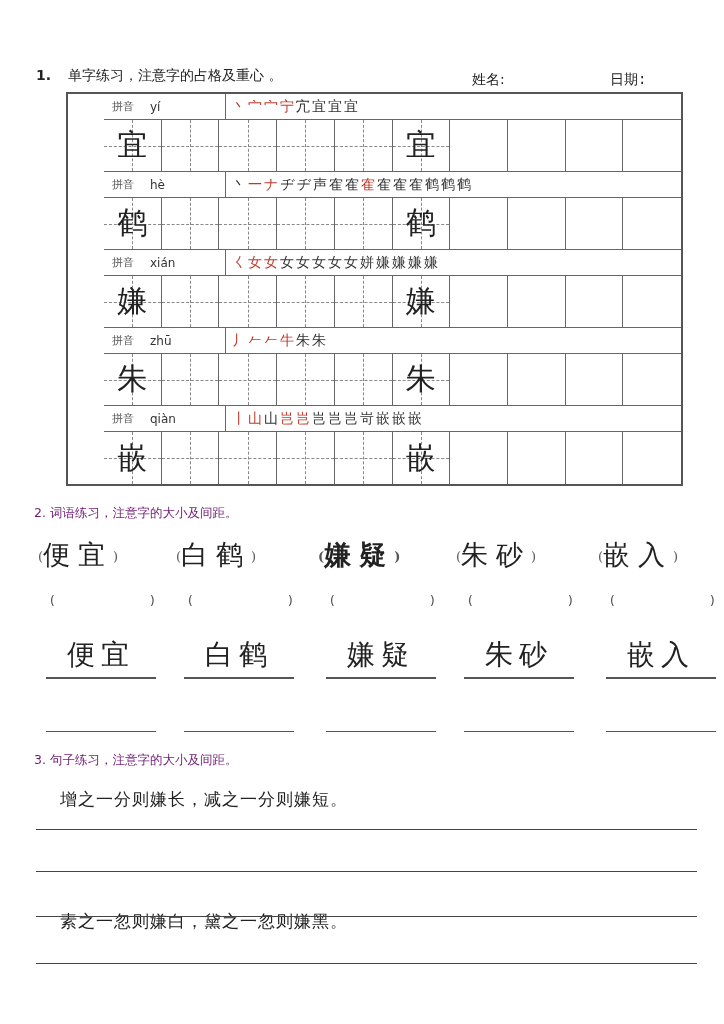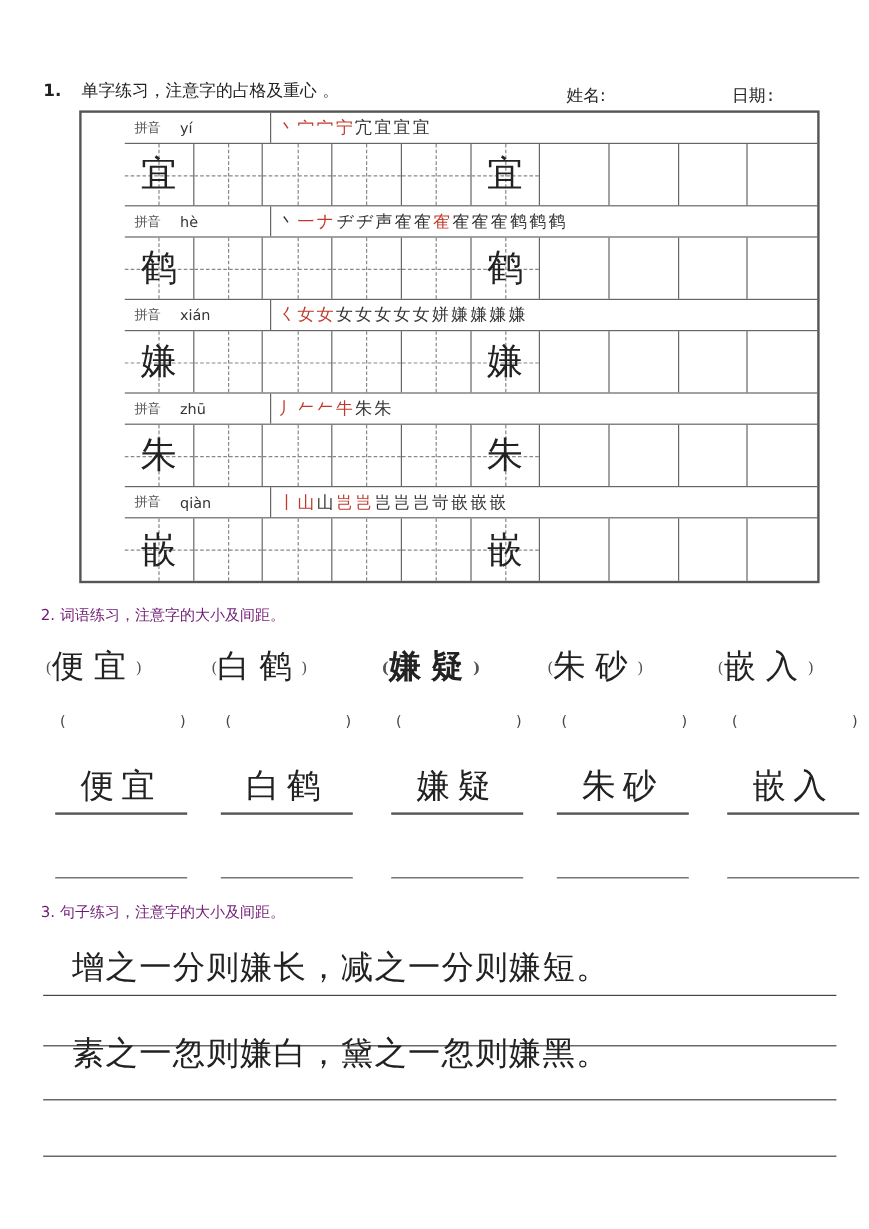--- a/index.html
+++ b/index.html
@@ -27,21 +27,21 @@
   .cell.tian::before { content:""; position:absolute; left:50%; top:0; bottom:0; border-left:1px dashed #888; }
   .cell.tian::after { content:""; position:absolute; top:50%; left:0; right:0; border-top:1px dashed #888; }
   .cell .glyph { position:relative; z-index:1; }
 
   .sec-title { font-size:12.5px; color:#701a75; left:34px; }
   .word-top { top:537px; font-family:"DejaVu Serif", serif; font-size:27px; color:#222; white-space:nowrap;text-align:right; }
   .word-top .par { font-size:13px; color:#555; vertical-align:middle; }
   .blank-par { top:594px; font-size:12px; color:#444; }
   .word-line { font-family:"DejaVu Serif", serif; font-size:28px; color:#222; text-align:center; border-bottom:2px solid #555; width:110px; height:40px; line-height:36px; letter-spacing:6px; }
   .empty-line { border-bottom:1.5px solid #555; width:110px; height:1px; top:730px; }
-  .sent { left:60px; font-family:Liberation Serif, serif; font-size:27px; color:#222; white-space:nowrap; letter-spacing:1px; }
+  .sent { left:60px; font-family:Liberation Serif, serif; font-size:17px; color:#222; white-space:nowrap; letter-spacing:1px; }
   .rule { left:36px; width:661px; border-top:1.5px solid #444; height:0; }
 </style>
 </head>
 <body>
 
 <div class="abs sec1-title">
   <span class="num">1.</span><span>单字练习，注意字的占格及重心 。</span>
 </div>
 <div class="abs name-label">姓名:</div>
 <div class="abs date-label">日期:</div>
@@ -259,15 +259,15 @@
     <div class="abs blank-par" style="left:610px;">(</div>
     <div class="abs blank-par" style="left:710px;">)</div>
     <div class="abs word-line" style="left:606px; top:637px;">嵌入</div>
     <div class="abs empty-line" style="left:606px;"></div>
   </div>
 
 <div class="abs sec-title" style="top:752px;">3. 句子练习，注意字的大小及间距。</div>
 <div class="abs sent" style="top:788px;">增之一分则嫌长，减之一分则嫌短。</div>
 <div class="abs rule" style="top:829px;"></div>
 <div class="abs rule" style="top:871px;"></div>
-<div class="abs sent" style="top:860px;">素之一忽则嫌白，黛之一忽则嫌黑。</div>
+<div class="abs sent" style="top:910px;">素之一忽则嫌白，黛之一忽则嫌黑。</div>
 <div class="abs rule" style="top:916px;"></div>
 <div class="abs rule" style="top:963px;"></div>
 
 </body></html>

